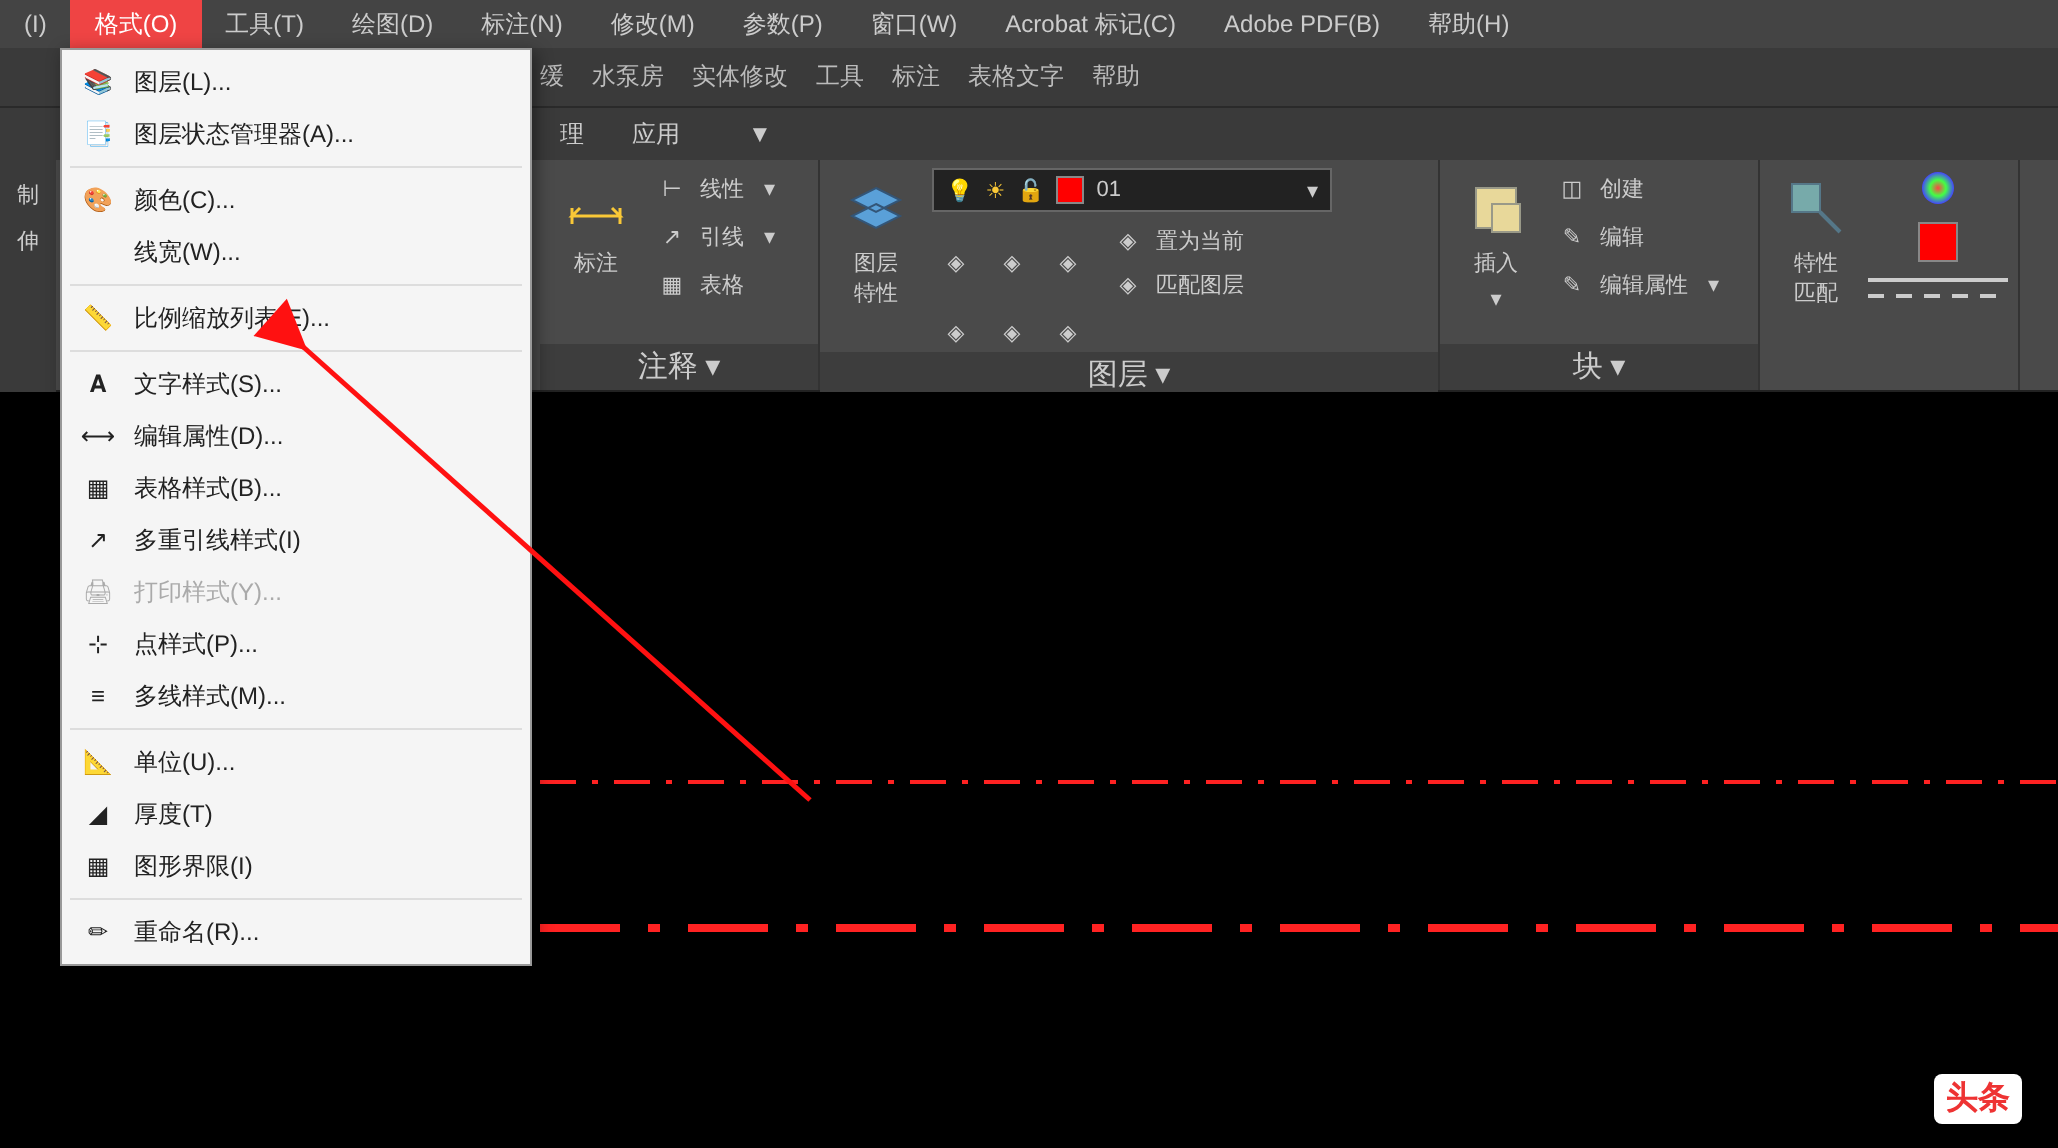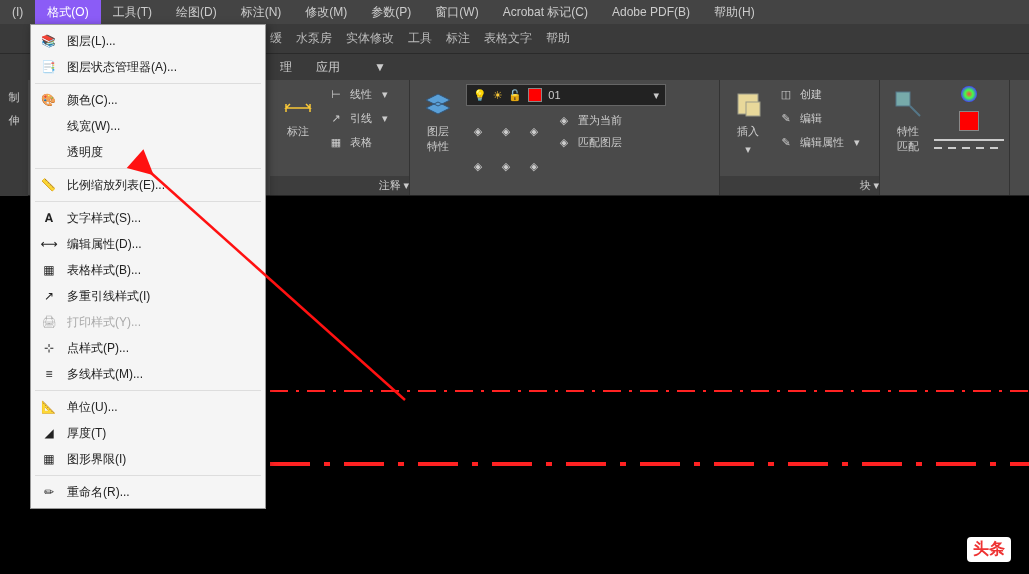--- a/index.html
+++ b/index.html
@@ -21,21 +21,21 @@
       padding-left: 0;
     }
     .menubar-item {
       padding: 4px 12px;
       color: #ccc;
       cursor: pointer;
       font-size: 12px;
     }
     .menubar-item.edge { color: #ccc; }
     .menubar-item.active {
-      background: #8b5cf6;
+      background: #ef4444;
       color: #fff;
     }
     .toolbar-row {
       background: #3a3a3a;
       height: 30px;
       display: flex;
       align-items: center;
       padding-left: 270px;
       color: #bbb;
       gap: 14px;
@@ -66,23 +66,23 @@
       display: flex;
       flex-direction: column;
       justify-content: space-between;
     }
     .panel-body {
       display: flex;
       gap: 6px;
       flex: 1;
     }
     .panel-title {
-      text-align: right;
-      color: #ccc;
-      font-size: 11px;
+      text-align: center;
+      color: #ccc;
+      font-size: 15px;
       padding: 2px 0;
       background: #3d3d3d;
       margin: 0 -8px -2px -8px;
       font-family: Liberation Serif, serif;
     }
     .big-btn {
       display: flex;
       flex-direction: column;
       align-items: center;
       gap: 4px;
@@ -312,20 +312,21 @@
             <span class="small-btn">
                 <span class="ico">◈</span>
               </span>
             <span class="small-btn">
                 <span class="ico">◈</span>
               </span>
           </div>
         </div>
       </div>
     </div>
+    <div class="panel-title">图层 ▾</div>
   </div>
 
   <div class="ribbon-panel" style="width:160px;">
     <div class="panel-body">
       <div class="big-btn">
         <span class="ico">
             <svg width="32" height="32">
               <rect x="6" y="6" width="20" height="20" fill="#e8d89a" stroke="#998"></rect>
               <rect x="14" y="14" width="14" height="14" fill="#e8d89a" stroke="#998"></rect>
             </svg>
@@ -407,24 +408,20 @@
     </div>
   <div class="menu-sep"></div>
   <div class="menu-item">
       <span class="menu-icon">🎨</span>
       <span>颜色(C)...</span>
     </div>
   <div class="menu-item">
       <span class="menu-icon"></span>
       <span>线宽(W)...</span>
     </div>
-  <div class="menu-item">
-      <span class="menu-icon"></span>
-      <span>透明度</span>
-    </div>
   <div class="menu-sep"></div>
   <div class="menu-item">
       <span class="menu-icon">📏</span>
       <span>比例缩放列表(E)...</span>
     </div>
   <div class="menu-sep"></div>
   <div class="menu-item">
       <span class="menu-icon">𝐀</span>
       <span>文字样式(S)...</span>
     </div>

